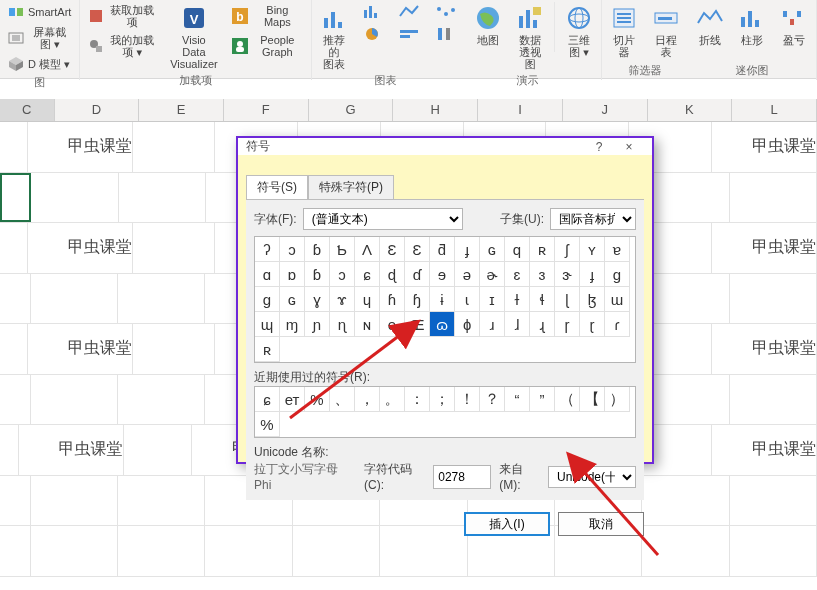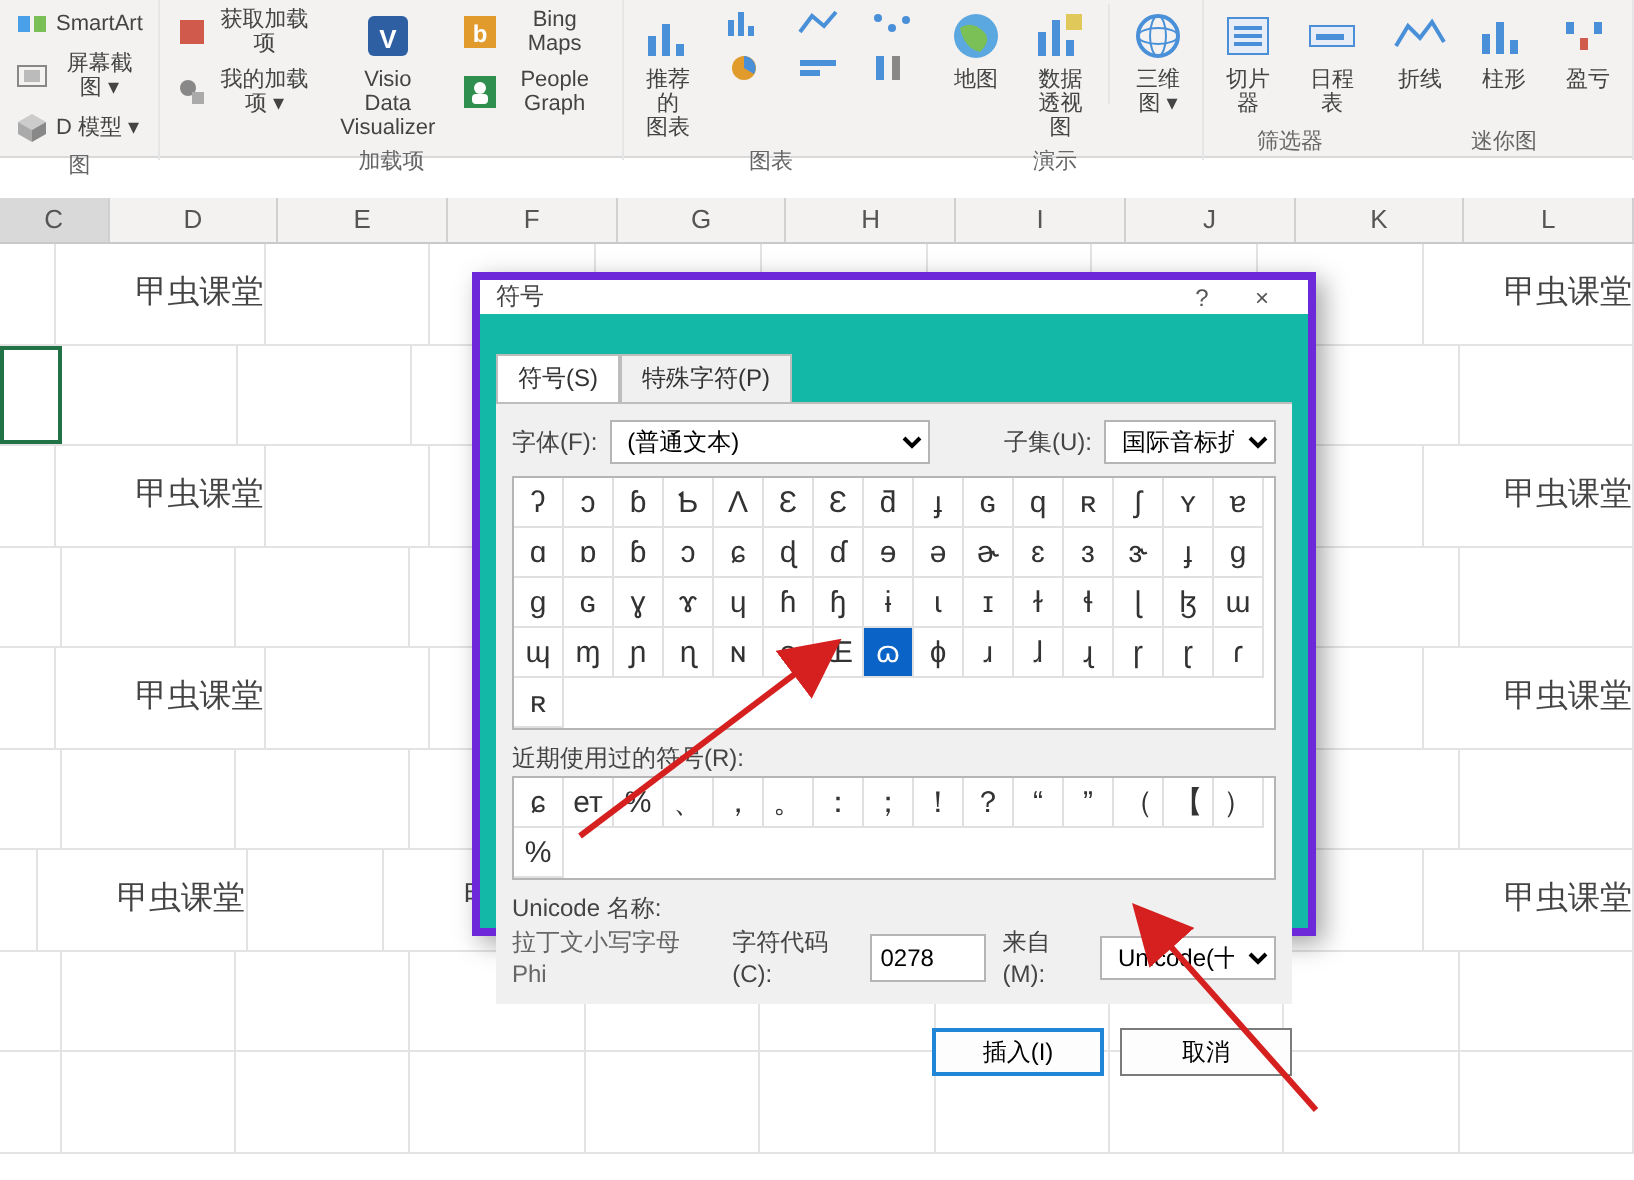--- a/index.html
+++ b/index.html
@@ -104,22 +104,22 @@
   .grid .cell.selected {
     border:2px solid #217346;
     box-sizing:border-box;
   }
 
   
   .dialog {
     position:absolute;
     left:236px; top:136px;
     width:414px; height:324px;
-    background:#14b8a6;
-    border:4px solid #6d28d9;
+    background:#fef9c3;
+    border:2px solid #6d28d9;
     box-shadow:4px 4px 12px rgba(0,0,0,.35);
     display:flex; flex-direction:column;
   }
   .dlg-title {
     display:flex; align-items:center;
     height:28px; font-size:12px; padding:0 8px;
     background:#fff;
   }
   .dlg-title .t { flex:1; }
   .dlg-title .wbtn { width:30px; text-align:center; color:#555; }

